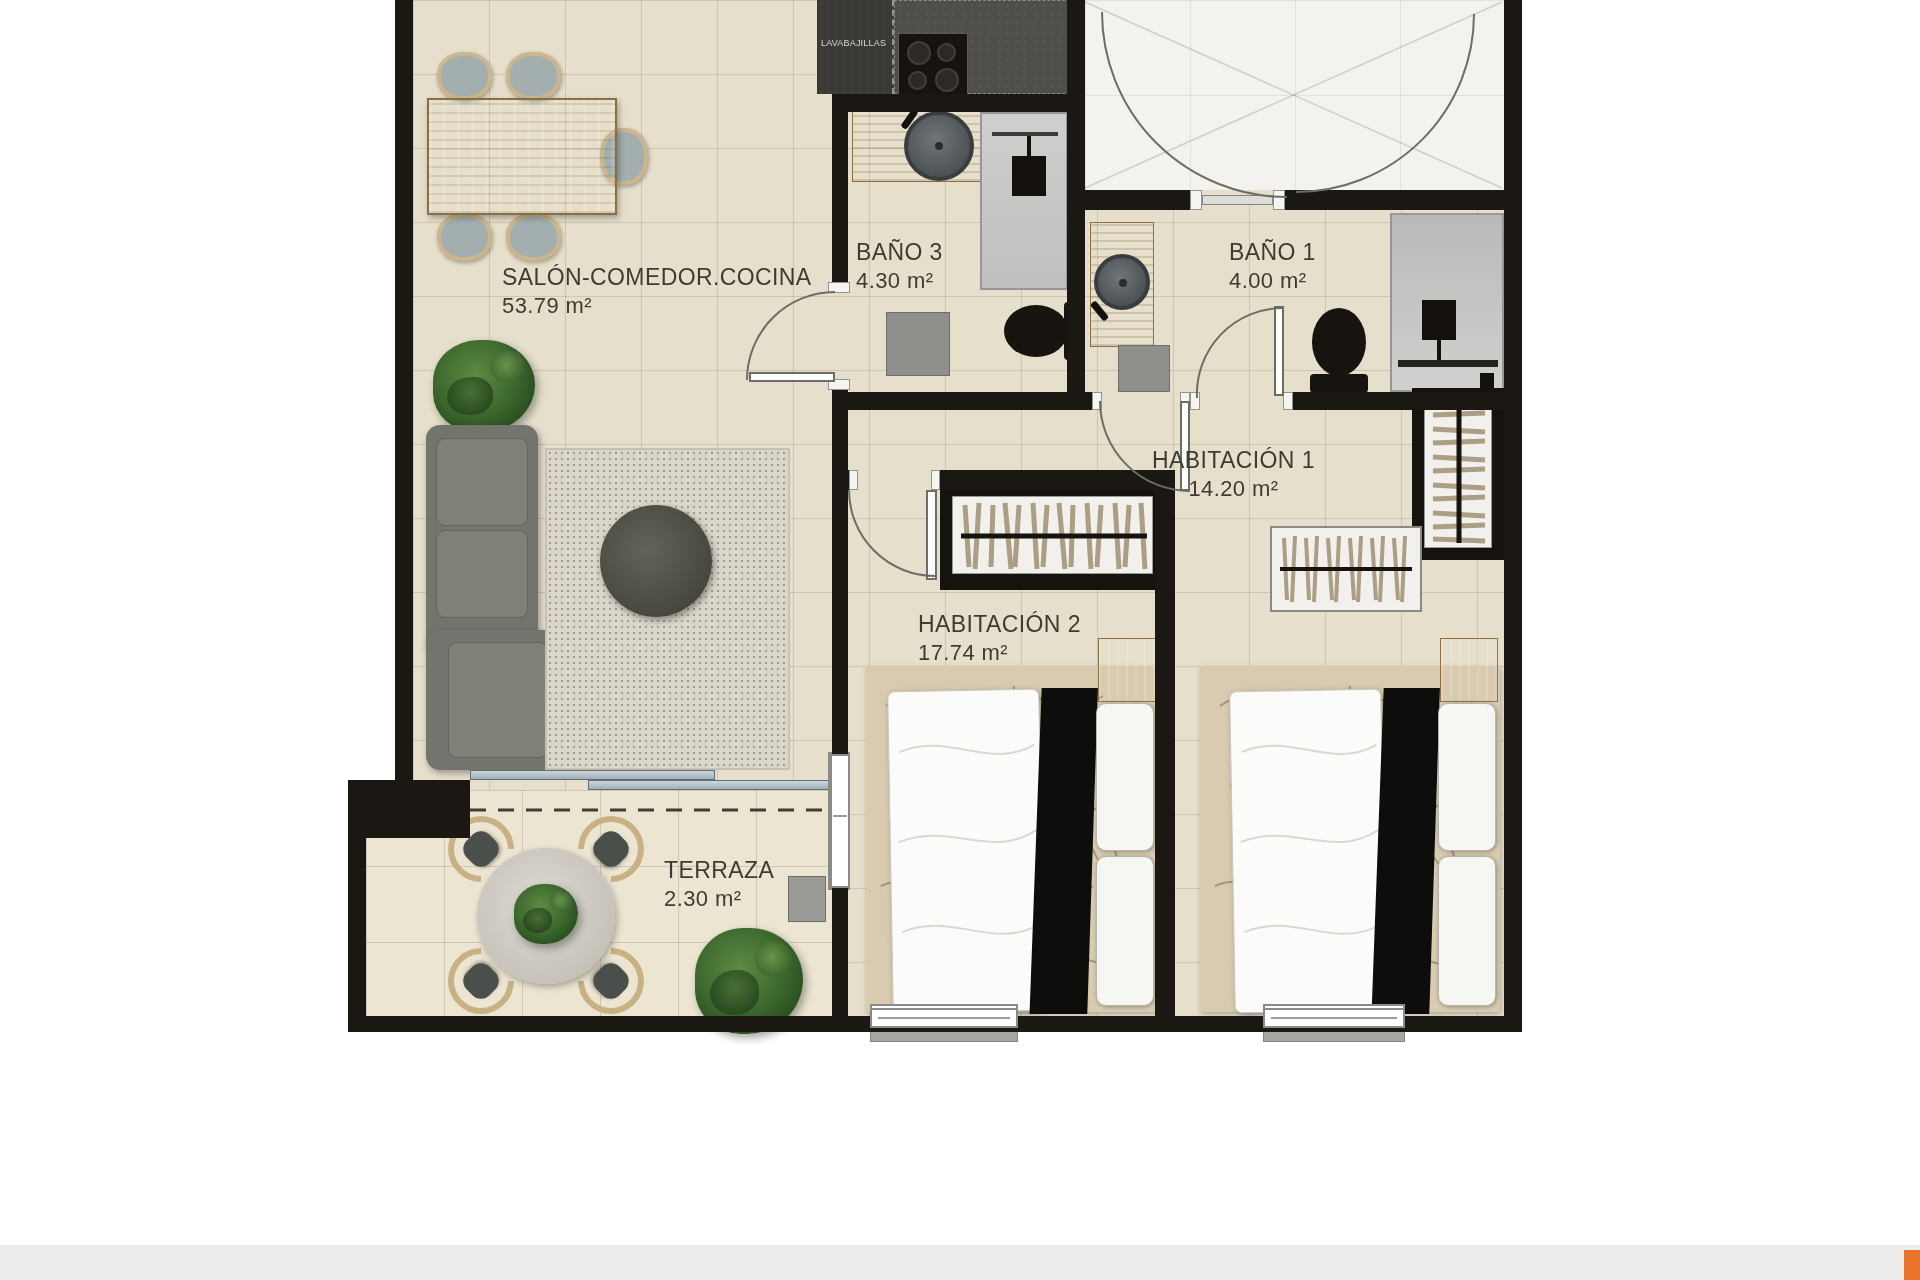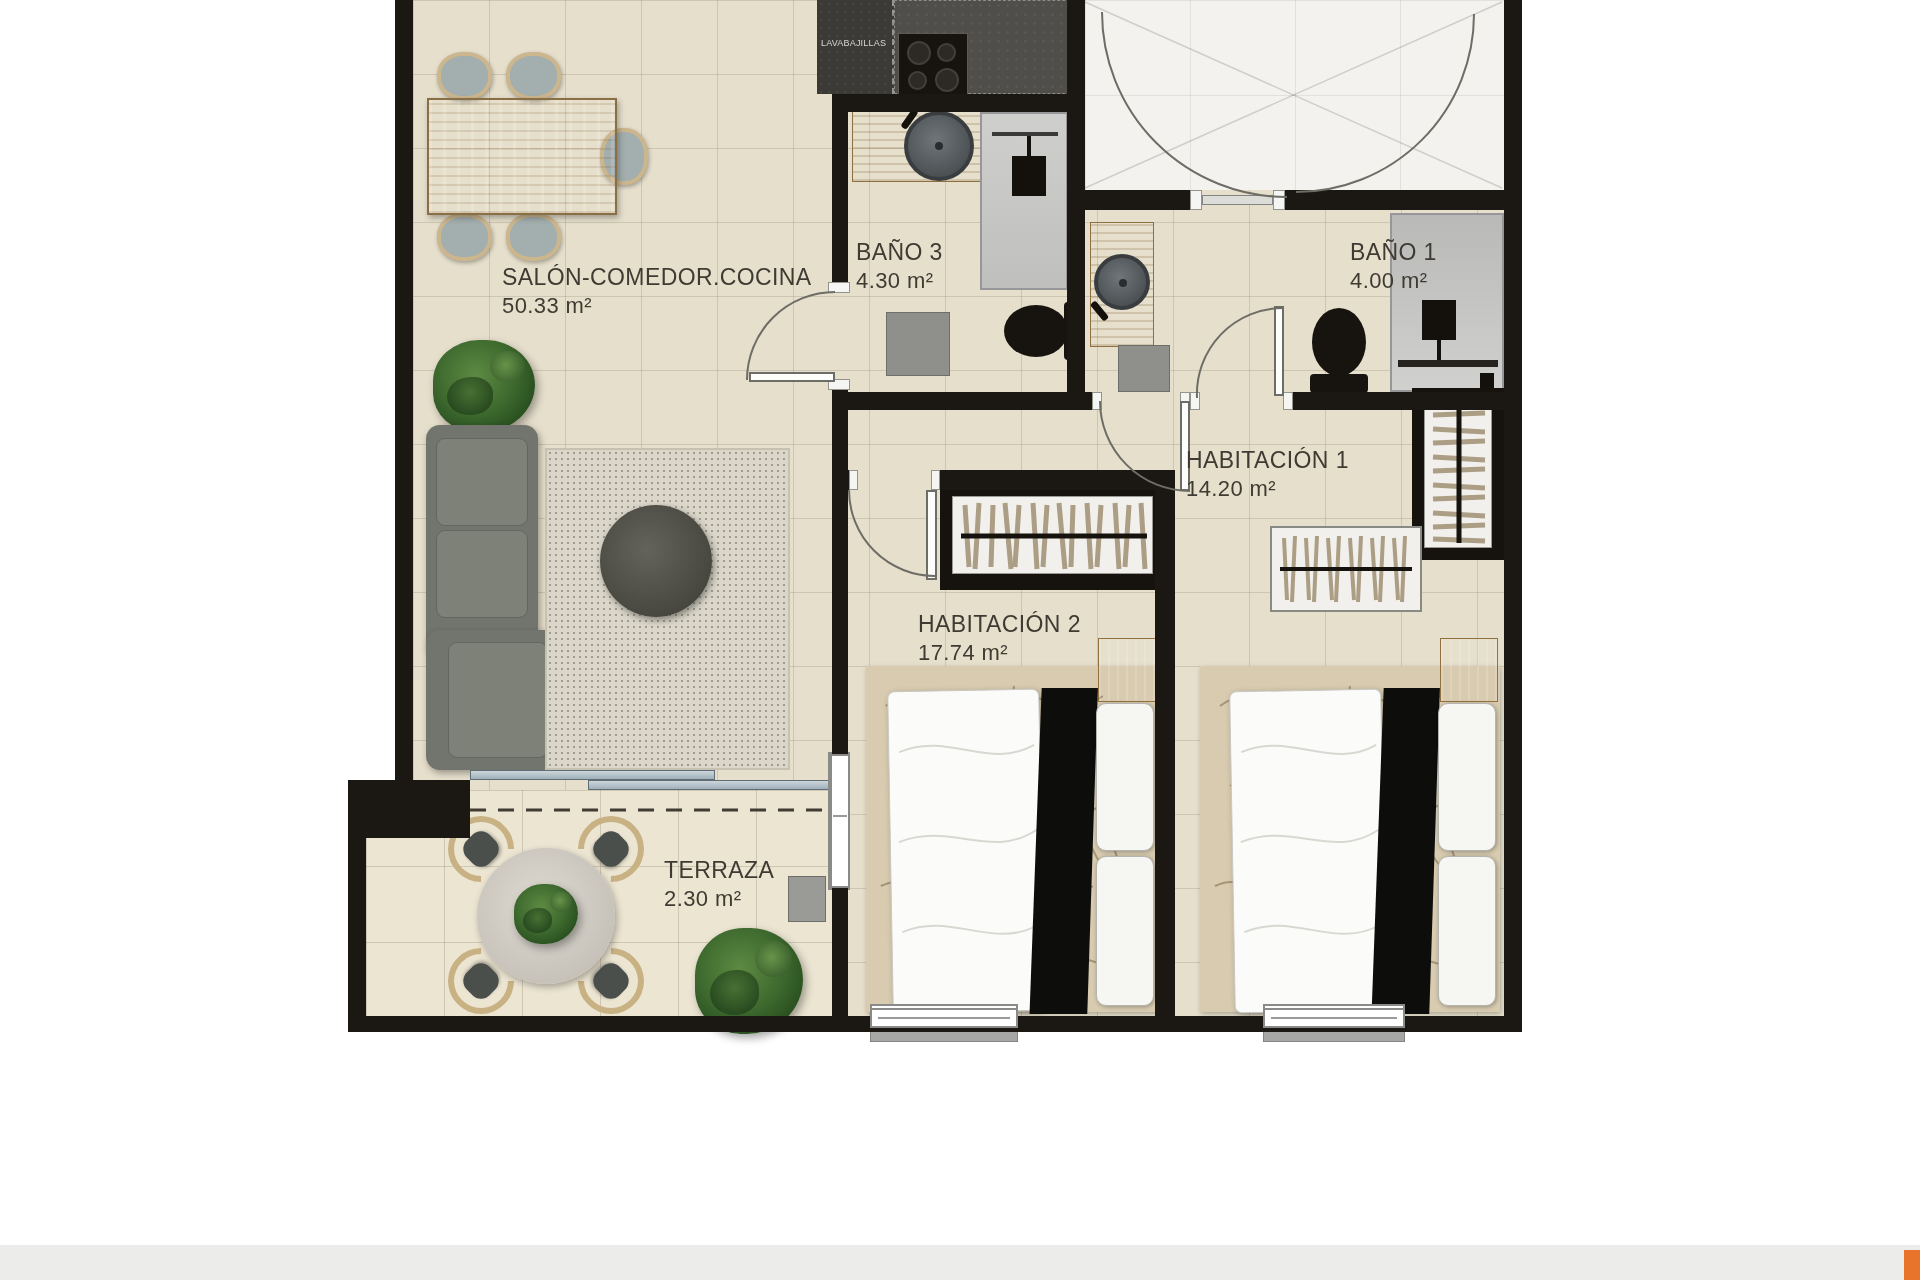--- a/index.html
+++ b/index.html
@@ -337,31 +337,31 @@
       <path d="M 835 292 A 88 88 0 0 0 747 380"></path>
       <path d="M 849 490 A 86 86 0 0 0 935 576"></path>
       <path d="M 1197 398 A 86 86 0 0 1 1283 308"></path>
       <path d="M 1100 401 A 90 90 0 0 0 1190 491"></path>
     </g>
     <line x1="470" y1="810" x2="830" y2="810" stroke="#403c34" stroke-width="3" stroke-dasharray="16 12"></line>
   </svg>
 
   <div class="abs room-label" style="left:502px;top:263px;">
     <div>SALÓN-COMEDOR.COCINA</div>
-    <div class="ar">50.33 m²</div>
+    <div class="ar">53.79 m²</div>
   </div>
   <div class="abs room-label" style="left:856px;top:238px;">
     <div>BAÑO 3</div>
     <div class="ar">4.30 m²</div>
   </div>
-  <div class="abs room-label" style="left:1350px;top:238px;">
+  <div class="abs room-label" style="left:1229px;top:238px;">
     <div>BAÑO 1</div>
     <div class="ar">4.00 m²</div>
   </div>
-  <div class="abs room-label" style="left:1186px;top:446px;">
+  <div class="abs room-label" style="left:1152px;top:446px;text-align:center;">
     <div>HABITACIÓN 1</div>
     <div class="ar">14.20 m²</div>
   </div>
   <div class="abs room-label" style="left:918px;top:610px;">
     <div>HABITACIÓN 2</div>
     <div class="ar">17.74 m²</div>
   </div>
   <div class="abs room-label" style="left:664px;top:856px;">
     <div>TERRAZA</div>
     <div class="ar">2.30 m²</div>

